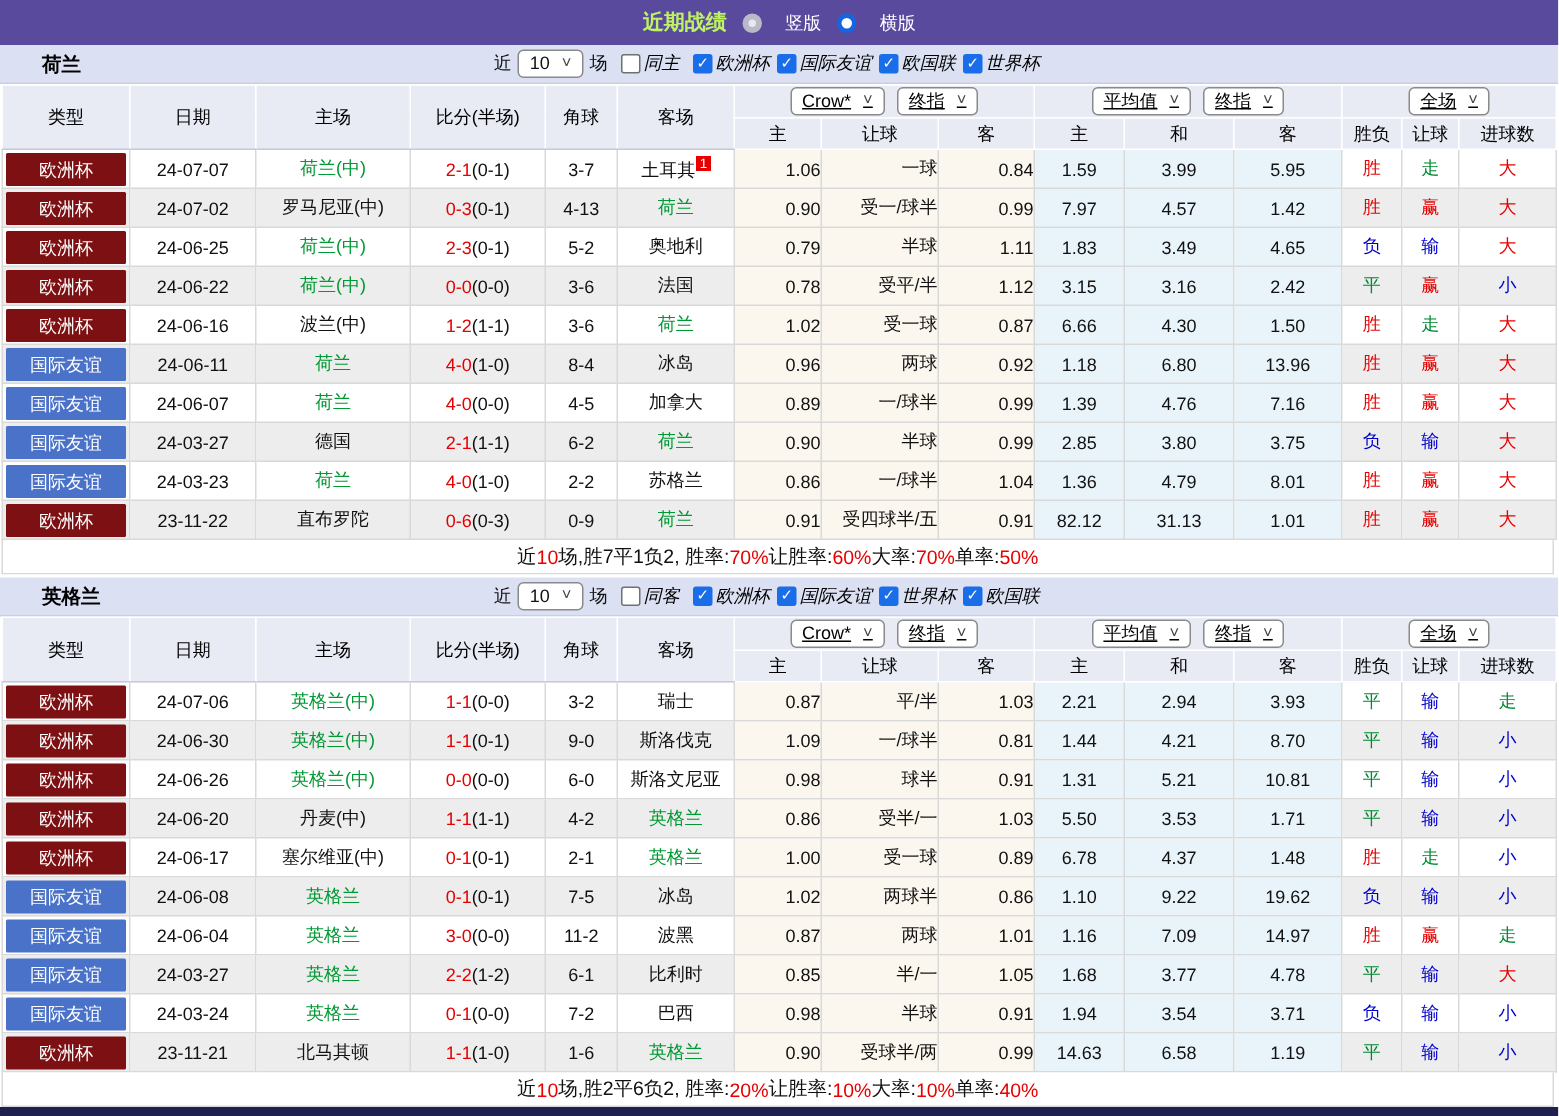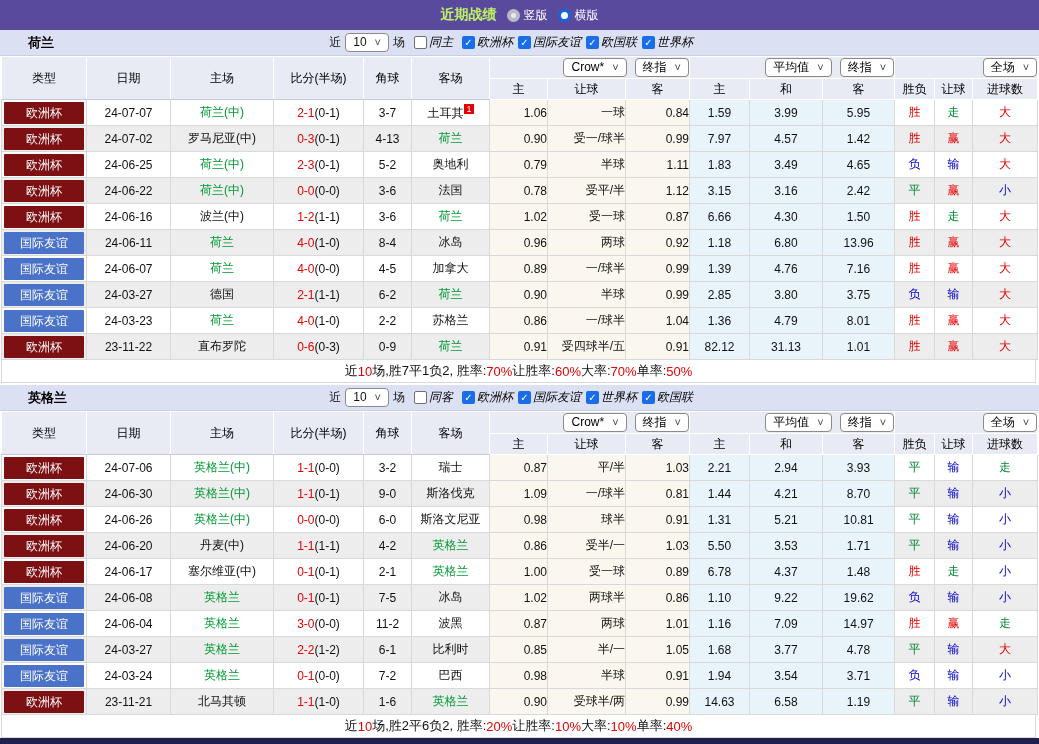--- a/index.html
+++ b/index.html
@@ -3,21 +3,21 @@
 <meta charset="utf-8">
 <style>
   * { margin:0; padding:0; box-sizing:border-box; }
   html,body { width:1039px; background:#fff; }
   body { font-family:"Liberation Sans","DejaVu Sans",sans-serif; font-size:12px; color:#111; }
   .page { width:1039px; height:744px; overflow:hidden; background:#fff; display:flex; flex-direction:column; }
 
   
   .titlebar { height:30px; background:var(--title-bar); display:flex; align-items:center; justify-content:center; gap:10px; flex:0 0 auto; }
   .titlebar .t { color:#bef264; font-weight:bold; font-size:14px; }
-  .radio-item { display:inline-flex; align-items:center; gap:4px; color:#fff; font-size:12px; cursor:default; }
+  .radio-item { display:inline-flex; align-items:center; gap:16px; color:#fff; font-size:12px; cursor:default; }
   .radio { width:13px; height:13px; border-radius:50%; background:#fff; display:inline-block; }
   .radio.sel-gray { border:4px solid #b9bac8; background:#e8e8ee; }
   .radio.sel-blue { border:3px solid #1565e0; background:#fff; }
 
   
   .teambar { height:26px; background:var(--team-bar); display:flex; align-items:center; border-bottom:1px solid #c9cfe2; }
   .teambar .team { font-weight:bold; font-size:13px; margin-left:28px; color:#000; }
   .filterbar { margin-left:auto; margin-right:346px; display:flex; align-items:center; gap:4px; font-size:12px; }
   .select { display:inline-flex; align-items:center; gap:8px; border:1px solid #8a8a8a; border-radius:4px; background:#fff; padding:1px 7px; font-size:12px; line-height:15px; }
   .select .chev { color:#444; font-size:11px; }
@@ -38,21 +38,21 @@
   tbody td.cream { background:var(--cream-bg) !important;text-align:right; }
   tbody td.blue  { background:var(--lightblue-bg) !important; }
   .badge { display:block; margin:1px 2px; height:22px; line-height:22px; color:#fff; font-size:12px; border-radius:1px; }
   .badge.euro { background:var(--euro-badge); }
   .badge.friendly { background:var(--friendly-badge); }
   .green { color:var(--green-team); }
   .cr { color:var(--red-text); }
   .cg { color:var(--green-result); }
   .cb2 { color:var(--blue-text); }
   sup.note { background:#e60000; color:#fff; font-size:9px; padding:0 2px; margin-left:1px; vertical-align:super; }
-  .dd-wrap { display:flex; justify-content:flex-end; gap:8px; }
+  .dd-wrap { display:flex; justify-content:center; gap:8px;text-decoration:underline; }
 
   .summary { height:23px; display:flex; align-items:center; justify-content:center; font-size:13px; background:#fff; border:1px solid #d9d9d9; border-top:none; width:1035px; margin-left:1px; }
   .gap { height:2px; background:#fff; }
   .bottom-strip { background:var(--bottom-strip); flex:1 1 auto; min-height:6px; }
 </style>
 </head>
 <body>
 
 <div class="page">
 

